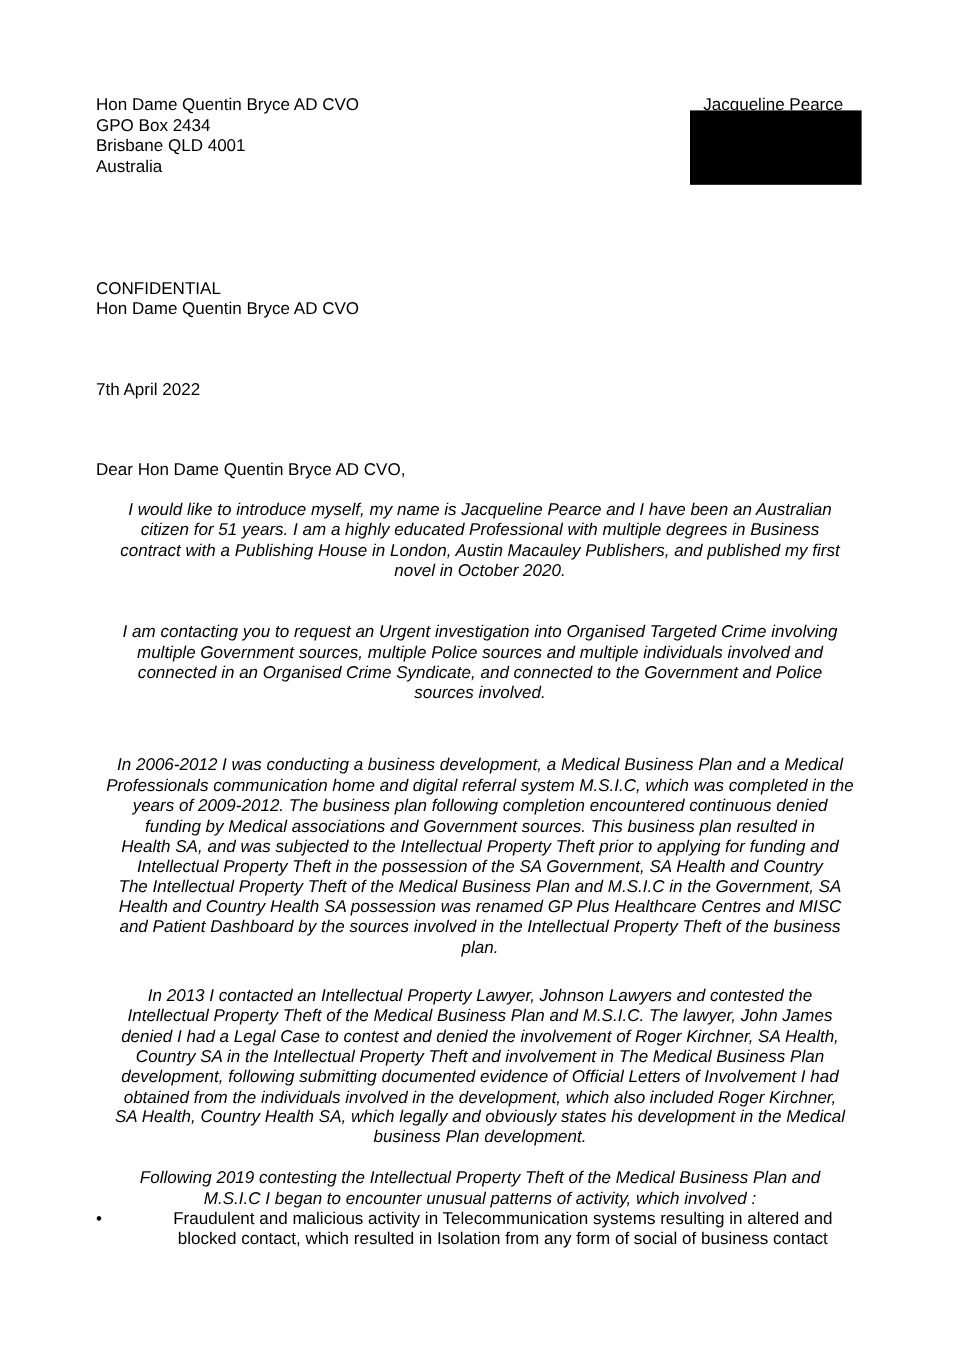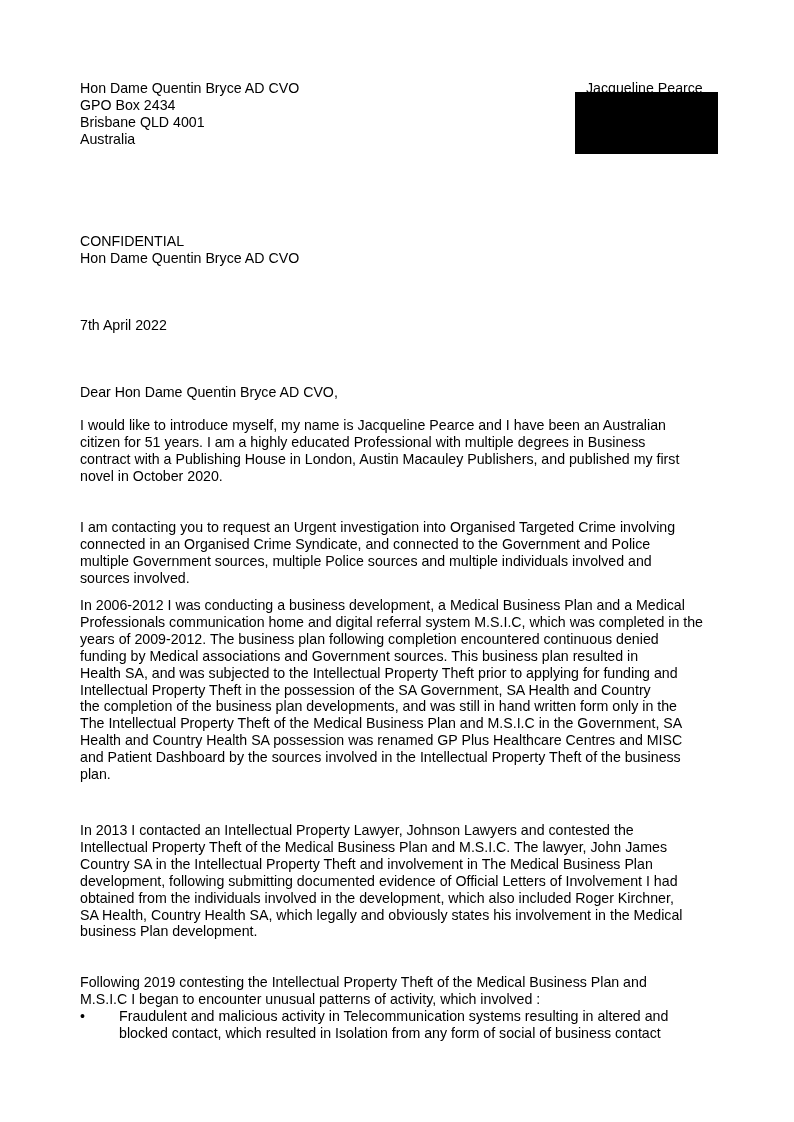--- a/index.html
+++ b/index.html
@@ -1,21 +1,21 @@
 <!DOCTYPE html>
 <html><head>
 <meta charset="utf-8">
 <style>
   html, body { margin: 0; padding: 0; background: #ffffff; }
   body { width: 794px; height: 1122px; position: relative; overflow: hidden;
          font-family: "Liberation Sans", sans-serif; color: #000; font-size: 14.2px; }
-  .page { position: absolute; left: 0; top: 0; width: 794px; height: 1122px; }
+  .page { position: absolute; left: 0; top: 0; width: 794px; height: 1122px; text-align: center; }
   .line { position: absolute; left: 80px; white-space: nowrap; line-height: 17px; }
   .block { position: absolute; left: 80px; width: 640px; line-height: 16.9px; }
-  .block .l { display: block; white-space: nowrap; }
+  .block .l { display: block; white-space: nowrap; font-style: italic; }
   .bold { font-weight: normal; }
   .sender { position: absolute; left: 586px; top: 80px; white-space: nowrap; line-height: 17px; }
   .redact { position: absolute; left: 575px; top: 92px; width: 143px; height: 62px; background: #000; }
   .bullet { position: absolute; left: 80px; }
   .bullet-text { position: absolute; left: 119px; width: 600px; line-height: 16.9px; }
 </style>
 </head>
 <body>
 
 <div class="page">
@@ -37,46 +37,46 @@
 
   <div class="block" style="top:417px">
     <span class="l">I would like to introduce myself, my name is Jacqueline Pearce and I have been an Australian</span>
     <span class="l">citizen for 51 years. I am a highly educated Professional with multiple degrees in Business</span>
     <span class="l">contract with a Publishing House in London, Austin Macauley Publishers, and published my first</span>
     <span class="l">novel in October 2020.</span>
   </div>
 
   <div class="block" style="top:519px">
     <span class="l">I am contacting you to request an Urgent investigation into Organised Targeted Crime involving</span>
+    <span class="l">multiple Government sources, multiple Police sources and multiple individuals involved and</span>
     <span class="l">connected in an Organised Crime Syndicate, and connected to the Government and Police</span>
-    <span class="l">multiple Government sources, multiple Police sources and multiple individuals involved and</span>
     <span class="l">sources involved.</span>
   </div>
 
-  <div class="block" style="top:597px">
+  <div class="block" style="top:630px">
     <span class="l">In 2006-2012 I was conducting a business development, a Medical Business Plan and a Medical</span>
     <span class="l">Professionals communication home and digital referral system M.S.I.C, which was completed in the</span>
     <span class="l">years of 2009-2012. The business plan following completion encountered continuous denied</span>
     <span class="l">funding by Medical associations and Government sources. This business plan resulted in</span>
     <span class="l">Health SA, and was subjected to the Intellectual Property Theft prior to applying for funding and</span>
     <span class="l">Intellectual Property Theft in the possession of the SA Government, SA Health and Country</span>
-    <span class="l">the completion of the business plan developments, and was still in hand written form only in the</span>
     <span class="l">The Intellectual Property Theft of the Medical Business Plan and M.S.I.C in the Government, SA</span>
     <span class="l">Health and Country Health SA possession was renamed GP Plus Healthcare Centres and MISC</span>
     <span class="l">and Patient Dashboard by the sources involved in the Intellectual Property Theft of the business</span>
     <span class="l">plan.</span>
   </div>
 
   <div class="block" style="top:822px">
     <span class="l">In 2013 I contacted an Intellectual Property Lawyer, Johnson Lawyers and contested the</span>
     <span class="l">Intellectual Property Theft of the Medical Business Plan and M.S.I.C. The lawyer, John James</span>
+    <span class="l">denied I had a Legal Case to contest and denied the involvement of Roger Kirchner, SA Health,</span>
     <span class="l">Country SA in the Intellectual Property Theft and involvement in The Medical Business Plan</span>
     <span class="l">development, following submitting documented evidence of Official Letters of Involvement I had</span>
     <span class="l">obtained from the individuals involved in the development, which also included Roger Kirchner,</span>
-    <span class="l">SA Health, Country Health SA, which legally and obviously states his involvement in the Medical</span>
+    <span class="l">SA Health, Country Health SA, which legally and obviously states his development in the Medical</span>
     <span class="l">business Plan development.</span>
   </div>
 
   <div class="block" style="top:974px">
     <span class="l">Following 2019 contesting the Intellectual Property Theft of the Medical Business Plan and</span>
     <span class="l">M.S.I.C I began to encounter unusual patterns of activity, which involved :</span>
   </div>
 
   <div class="bullet" style="top:1008px; line-height:16.9px">•</div>
   <div class="bullet-text" style="top:1008px">

